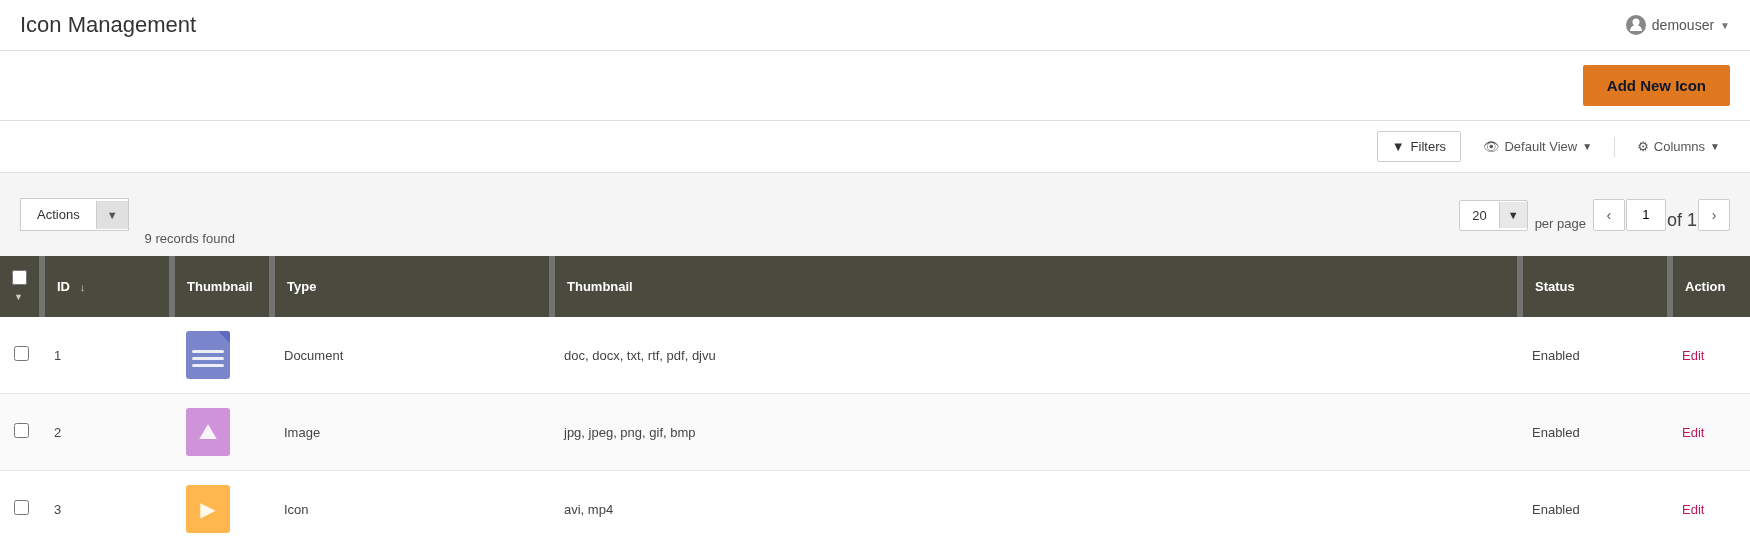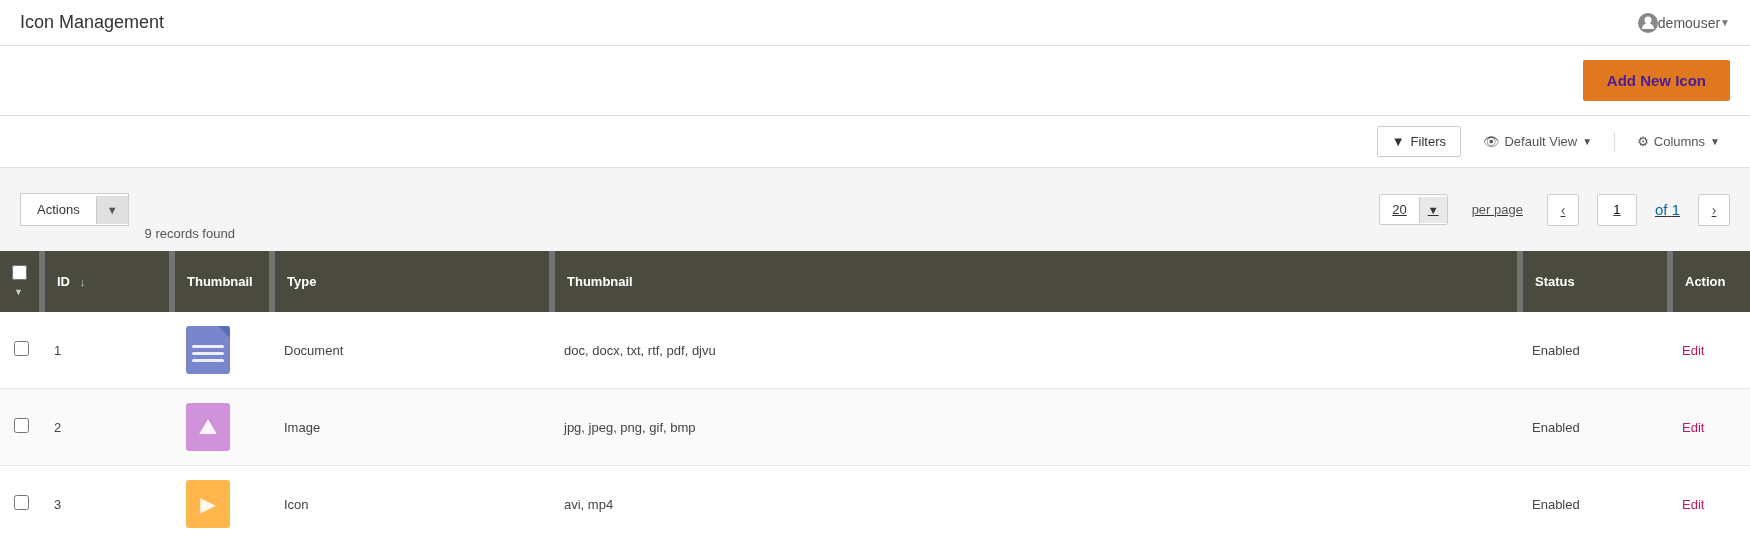--- a/index.html
+++ b/index.html
@@ -9,37 +9,37 @@
 
     
     .top-header {
       display: flex;
       justify-content: space-between;
       align-items: center;
       padding: 12px 20px;
       background: #fff;
       border-bottom: 1px solid #e0e0e0;
     }
-    .page-title { font-size: 18px; font-weight: 400; color: #333; }
-    .user-info { display: flex; align-items: center; color: #555; cursor: pointer; }
+    .page-title { font-size: 22px; font-weight: 400; color: #333; }
+    .user-info { display: flex; align-items: center; gap: 6px; color: #555; cursor: pointer; }
     .user-icon { width: 20px; height: 20px; background: #888; border-radius: 50%; display: flex; align-items: center; justify-content: center; }
     .user-icon svg { fill: #fff; }
 
     
     .toolbar {
       display: flex;
       justify-content: flex-end;
       align-items: center;
       padding: 14px 20px;
       background: #fff;
       border-bottom: 1px solid #e0e0e0;
     }
     .btn-add-new {
       background: #e07820;
-      color: #4c1d95;
+      color: #0f172a;
       border: none;
       padding: 12px 24px;
       font-size: 15px;
       font-weight: 600;
       cursor: pointer;
       border-radius: 2px;
     }
 
     
     .filter-bar {
@@ -102,21 +102,21 @@
     .actions-chevron {
       padding: 8px 10px;
       background: #e0e0e0;
       border-left: 1px solid #ccc;
       cursor: pointer;
       font-size: 11px;
       color: #555;
     }
     .records-found { font-size: 13px; color: #555; margin-top: 48px; }
 
-    .actions-right { display: flex; align-items: center; gap: 18px; text-decoration: underline; }
+    .actions-right { display: flex; align-items: flex-end; gap: 1px; }
     .per-page-select {
       display: flex;
       align-items: center;
       border: 1px solid #ccc;
       background: #fff;
       border-radius: 2px;
       overflow: hidden;
     }
     .per-page-val { padding: 7px 12px; font-size: 13px; }
     .per-page-chevron {
@@ -142,21 +142,21 @@
     }
     .pagination-btn:disabled { opacity: 0.4; cursor: default; }
     .page-input {
       border: 1px solid #ccc;
       width: 40px;
       height: 32px;
       text-align: center;
       font-size: 13px;
       border-radius: 2px;
     }
-    .of-label { font-size: 15px; color: #0369a1; }
+    .of-label { font-size: 18px; color: #404040; }
 
     
     .data-table { width: 100%; border-collapse: collapse; background: #fff; }
     .data-table thead tr { background: #4a4a3e; }
     .data-table thead th {
       color: #fff;
       font-weight: 600;
       font-size: 13px;
       padding: 14px 12px;
       text-align: left;

